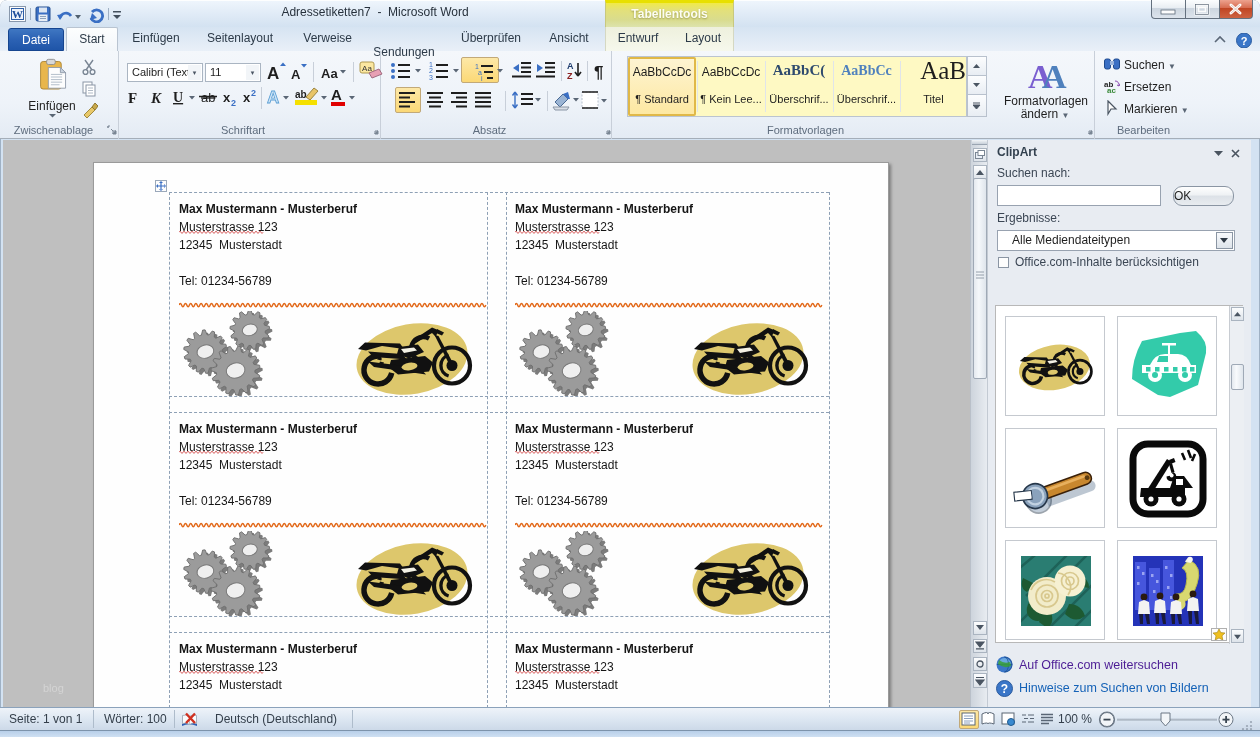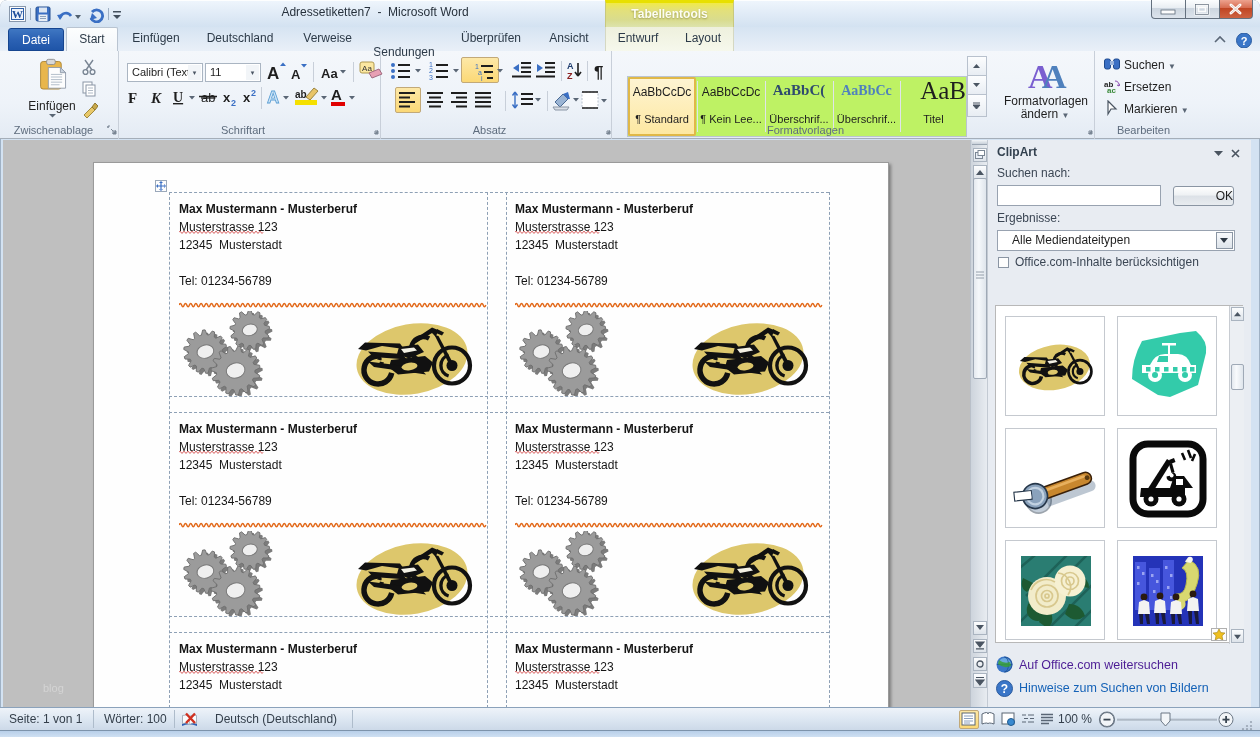--- a/index.html
+++ b/index.html
@@ -159,21 +159,21 @@
   </div>
 
   <svg class="icon" style="left:1213px;top:33px" width="40" height="15" viewBox="0 0 40 15">
     <path d="M2,9 l5,-5 5,5" fill="none" stroke="#5b6878" stroke-width="1.6"></path>
     <circle cx="31" cy="7.5" r="7.5" fill="#3a76c8" stroke="#2b5b9e"></circle>
     <text x="31" y="12" font-size="11" font-weight="bold" fill="#fff" text-anchor="middle">?</text>
   </svg>
   <div class="tab" id="tabDatei">Datei</div>
   <div class="tab" id="tabStart">Start</div>
   <div class="tab" style="left:126px;width:60px;">Einfügen</div>
-  <div class="tab" style="left:198px;width:84px;">Deutschland</div>
+  <div class="tab" style="left:198px;width:84px;">Seitenlayout</div>
   <div class="tab" style="left:294px;width:58px;text-align:right;">Verweise</div>
   <div class="tab" style="left:364px;width:80px;margin-top:14px;">Sendungen</div>
   <div class="tab" style="left:452px;width:78px;">Überprüfen</div>
   <div class="tab" style="left:542px;width:54px;">Ansicht</div>
   <div class="tab" style="left:612px;width:52px;">Entwurf</div>
   <div class="tab" style="left:680px;width:46px;">Layout</div>
 
   <div class="rgroup" style="left:2px;width:117px;">
     <svg class="icon" style="left:36px;top:6px" width="31" height="40" viewBox="0 0 36 42">
       <rect x="3" y="3" width="24" height="32" rx="3" fill="#e8b64c" stroke="#a8802e"></rect>
@@ -355,21 +355,21 @@
       </g>
     </svg>
     <div class="rglabel">Absatz</div>
     <svg class="launcher" style="left:220px;" viewBox="0 0 10 10">
         <path d="M6,6 h3 v3 h-3 z" fill="none" stroke="#7a8694" stroke-width="1"></path>
         <path d="M9,9 l-4,0 4,-4 z" fill="#7a8694"></path>
       </svg>
   </div>
 
   <div class="rgroup" style="left:612px;width:483px;">
-    <div class="abs" style="left:15px;top:5px;width:340px;height:61px;background:#bef264;border:1px solid #bbc4d0;margin-top:20px;">
+    <div class="abs" style="left:15px;top:5px;width:340px;height:61px;background:#fef9c3;border:1px solid #bbc4d0;">
       <div class="abs" style="left:0px;top:0px;width:68px;height:59px;background:linear-gradient(#fef4d2,#fde8a2);border:2px solid #e0b848;border-radius:2px;"></div>
       <div class="abs" style="left:69px;top:4px;width:1px;height:51px;background:#e0e4ea;"></div>
       <div class="abs" style="left:137px;top:4px;width:1px;height:51px;background:#e0e4ea;"></div>
       <div class="abs" style="left:205px;top:4px;width:1px;height:51px;background:#e0e4ea;"></div>
       <div class="abs" style="left:272px;top:4px;width:1px;height:51px;background:#e0e4ea;"></div>
       <div class="abs" style="left:2px;top:8px;width:64px;text-align:center;font-size:12px;color:#1e1e1e;">AaBbCcDc</div>
       <div class="abs" style="left:2px;top:36px;width:64px;text-align:center;font-size:11px;color:#1e1e1e;">¶ Standard</div>
       <div class="abs" style="left:70px;top:8px;width:66px;text-align:center;font-size:12px;color:#1e1e1e;">AaBbCcDc</div>
       <div class="abs" style="left:70px;top:36px;width:66px;text-align:center;font-size:11px;color:#1e1e1e;">¶ Kein Lee...</div>
       <div class="abs" style="left:138px;top:5px;width:66px;text-align:center;font-size:15px;font-weight:bold;color:#2e4a6e;font-family:'Liberation Serif';">AaBbC(</div>
@@ -567,21 +567,21 @@
     </div>
   </div>
   <div id="panel">
     <div class="abs" style="left:9px;top:5px;font-size:12px;font-weight:bold;color:#33414f;">ClipArt</div>
     <svg class="icon" style="left:226px;top:9px" width="28" height="10" viewBox="0 0 28 10">
         <path d="M0,2 l9,0 -4.5,5 z" fill="#4a5460"></path>
         <path d="M18,1 l7,7 M25,1 l-7,7" stroke="#4a5460" stroke-width="1.6"></path>
       </svg>
     <div class="ptext abs" style="left:9px;top:26px;">Suchen nach:</div>
     <div class="abs" style="left:9px;top:45px;width:164px;height:21px;background:#fff;border:1px solid #98a2b0;"></div>
-    <div class="abs" style="left:185px;top:46px;width:61px;height:20px;background:linear-gradient(#fefefe,#eef1f4 45%,#dce1e7 50%,#e8ecf0);border:1px solid #8a95a3;border-radius:3px;text-align:right;font-size:12px;color:#1e1e1e;line-height:18px;">OK</div>
+    <div class="abs" style="left:185px;top:46px;width:61px;height:20px;background:linear-gradient(#fefefe,#eef1f4 45%,#dce1e7 50%,#e8ecf0);border:1px solid #8a95a3;border-radius:9px;text-align:left;font-size:12px;color:#1e1e1e;line-height:18px;">OK</div>
     <div class="ptext abs" style="left:9px;top:71px;">Ergebnisse:</div>
     <div class="abs" style="left:9px;top:90px;width:238px;height:21px;background:#fff;border:1px solid #98a2b0;font-size:12px;color:#1e1e1e;line-height:19px;padding-left:14px;">Alle Mediendateitypen
       <div class="abs" style="right:1px;top:1px;width:17px;height:17px;background:linear-gradient(#f8fafc,#dde3ea);border:1px solid #8a95a3;">
           <svg width="9" height="6" viewBox="0 0 9 6" style="margin:5px 3px">
             <path d="M0,0 h8 l-4,5 z" fill="#2e3844"></path>
           </svg>
         </div>
     </div>
     <div class="abs" style="left:10px;top:117px;width:11px;height:11px;background:#fdfdfd;border:1px solid #8a95a3;"></div>
     <div class="ptext abs" style="left:27px;top:115px;">Office.com-Inhalte berücksichtigen</div>

